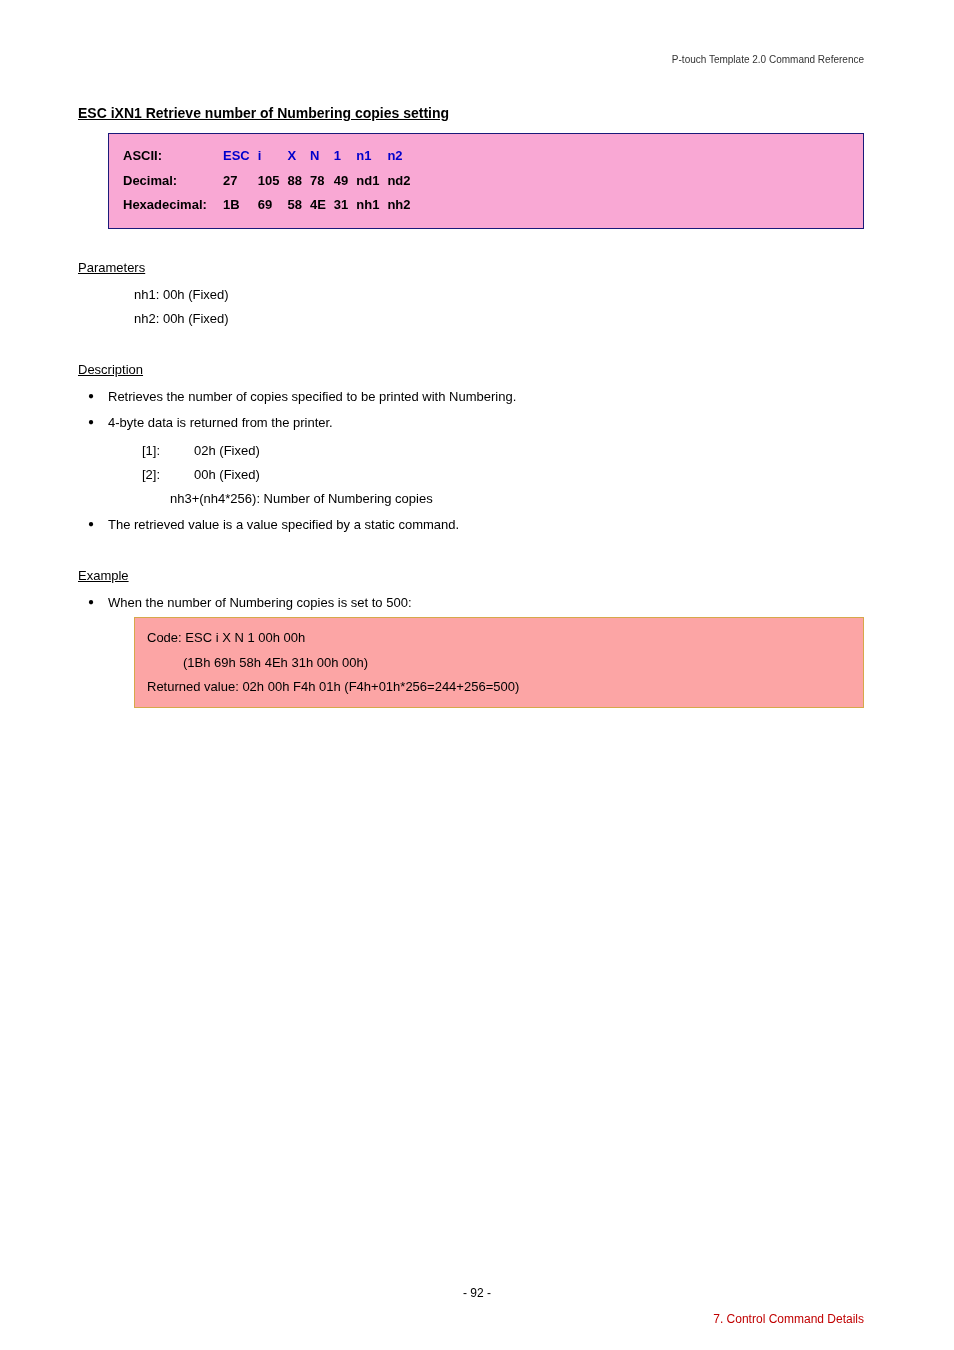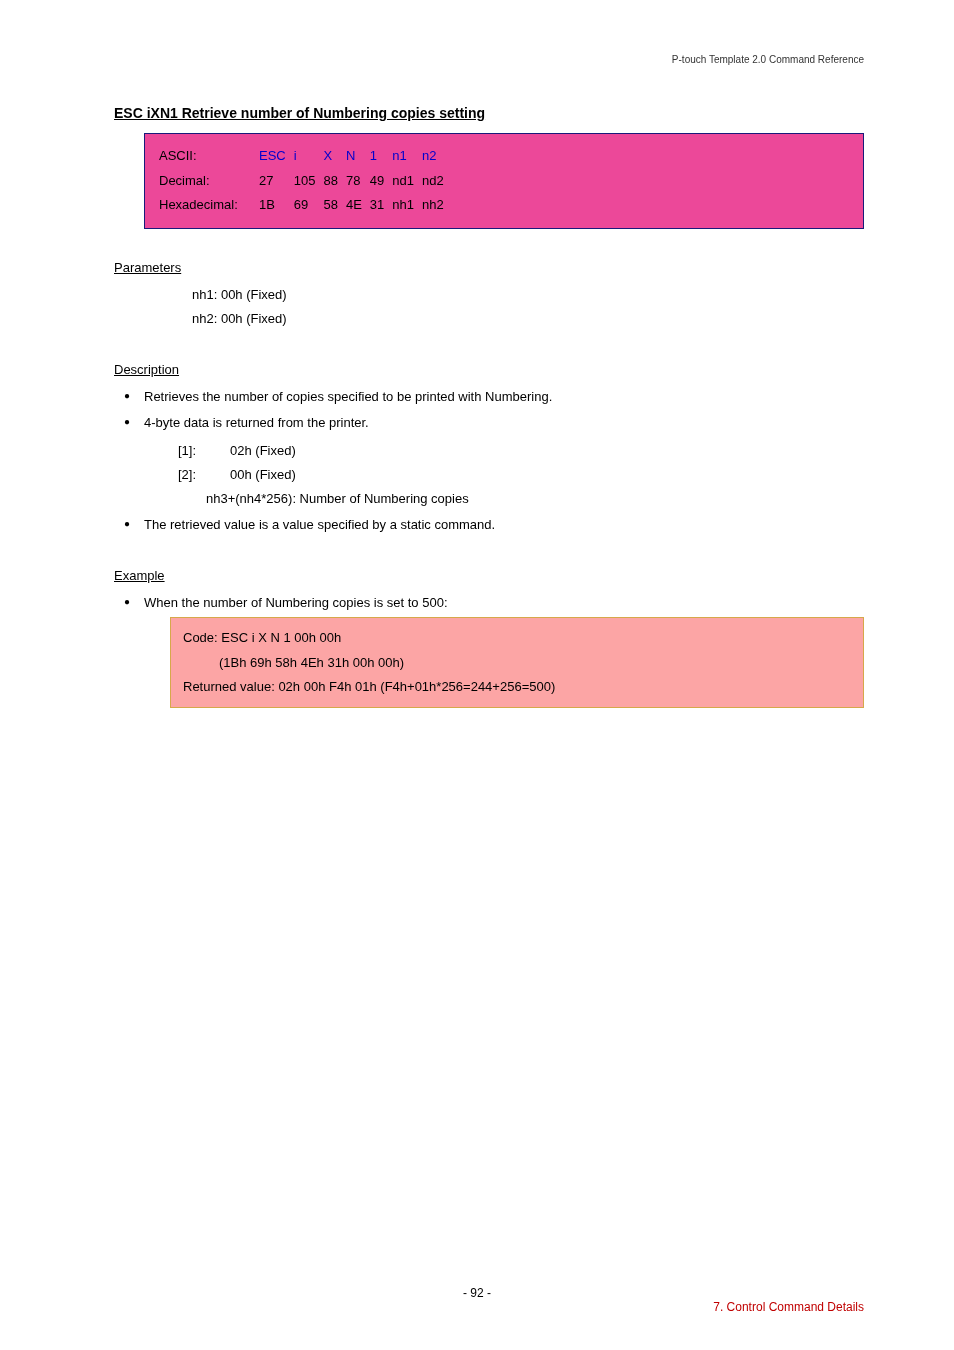--- a/index.html
+++ b/index.html
@@ -12,48 +12,49 @@
       color: #000;
     }
     .page-header {
       position: absolute;
       top: 54px;
       right: 90px;
       font-size: 10px;
       color: #333;
     }
     .content {
-      padding: 105px 90px 0 114px;
+      padding: 105px 90px 0 78px;
     }
     .section-heading {
       font-size: 14px;
       font-weight: bold;
       text-decoration: underline;
       margin-bottom: 12px;
     }
     .code-table {
       border: 1px solid #1a1a7a;
-      background: #ec4899;
+      background: #f9a8d4;
       padding: 10px 14px;
       margin-left: 30px;
       margin-bottom: 16px;
       font-size: 13px;
       line-height: 1.9;
+      font-weight: bold;
     }
     .code-table table { border-collapse: collapse; }
     .code-table td { padding: 0 8px 0 0; white-space: pre; }
     .code-table .label-cell { min-width: 100px; }
     .blue { color: #0000cc; }
     .sub-heading {
       font-size: 13px;
       text-decoration: underline;
       margin-top: 31px;
       margin-bottom: 8px;
     }
-    .indent-block { margin-left: 78px; font-size: 13px; line-height: 1.85; }
+    .indent-block { margin-left: 56px; font-size: 13px; line-height: 1.85; }
     .bullet-list { list-style: none; margin-left: 8px; }
     .bullet-list > li {
       position: relative;
       padding-left: 22px;
       font-size: 13px;
       line-height: 1.85;
       margin-bottom: 2px;
     }
     .bullet-list > li::before {
       content: "●";
@@ -79,21 +80,21 @@
     .example-indent { padding-left: 36px; }
     .footer-page {
       position: absolute;
       bottom: 50px;
       width: 100%;
       text-align: center;
       font-size: 12px;
     }
     .footer-right {
       position: absolute;
-      bottom: 36px;
+      bottom: 24px;
       right: 90px;
       font-size: 12px;
       color: #c00000;
     }
   </style>
 </head>
 <body>
 
 <div class="page-header">P-touch Template 2.0 Command Reference</div>
 

